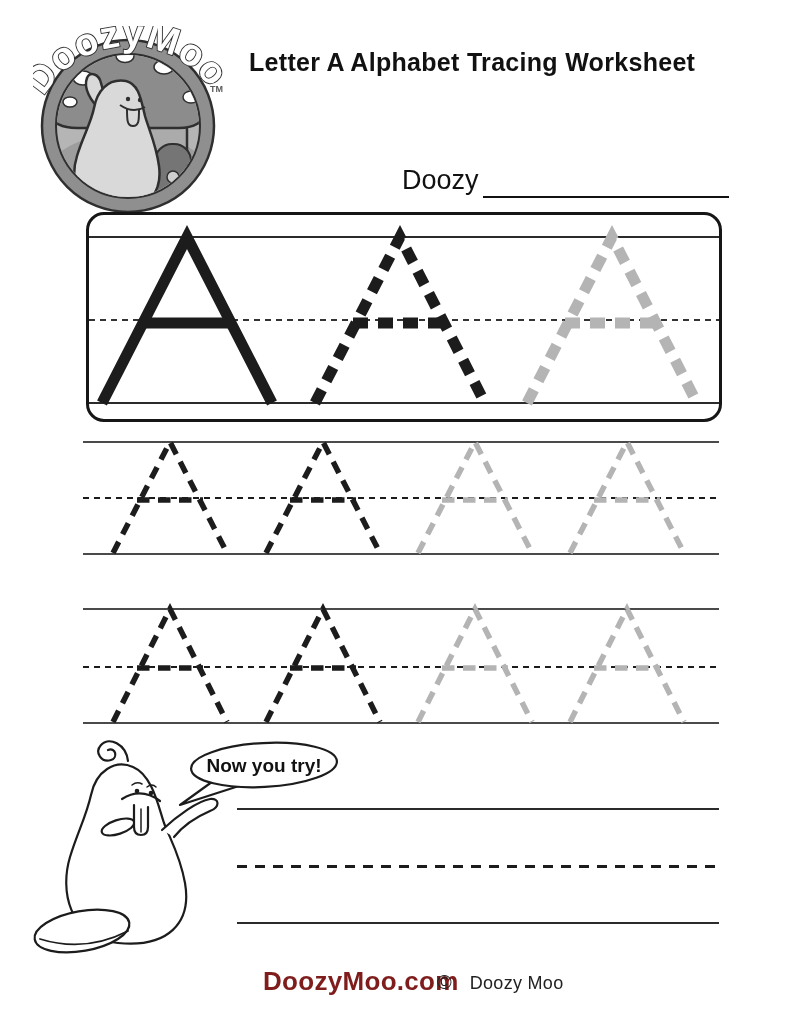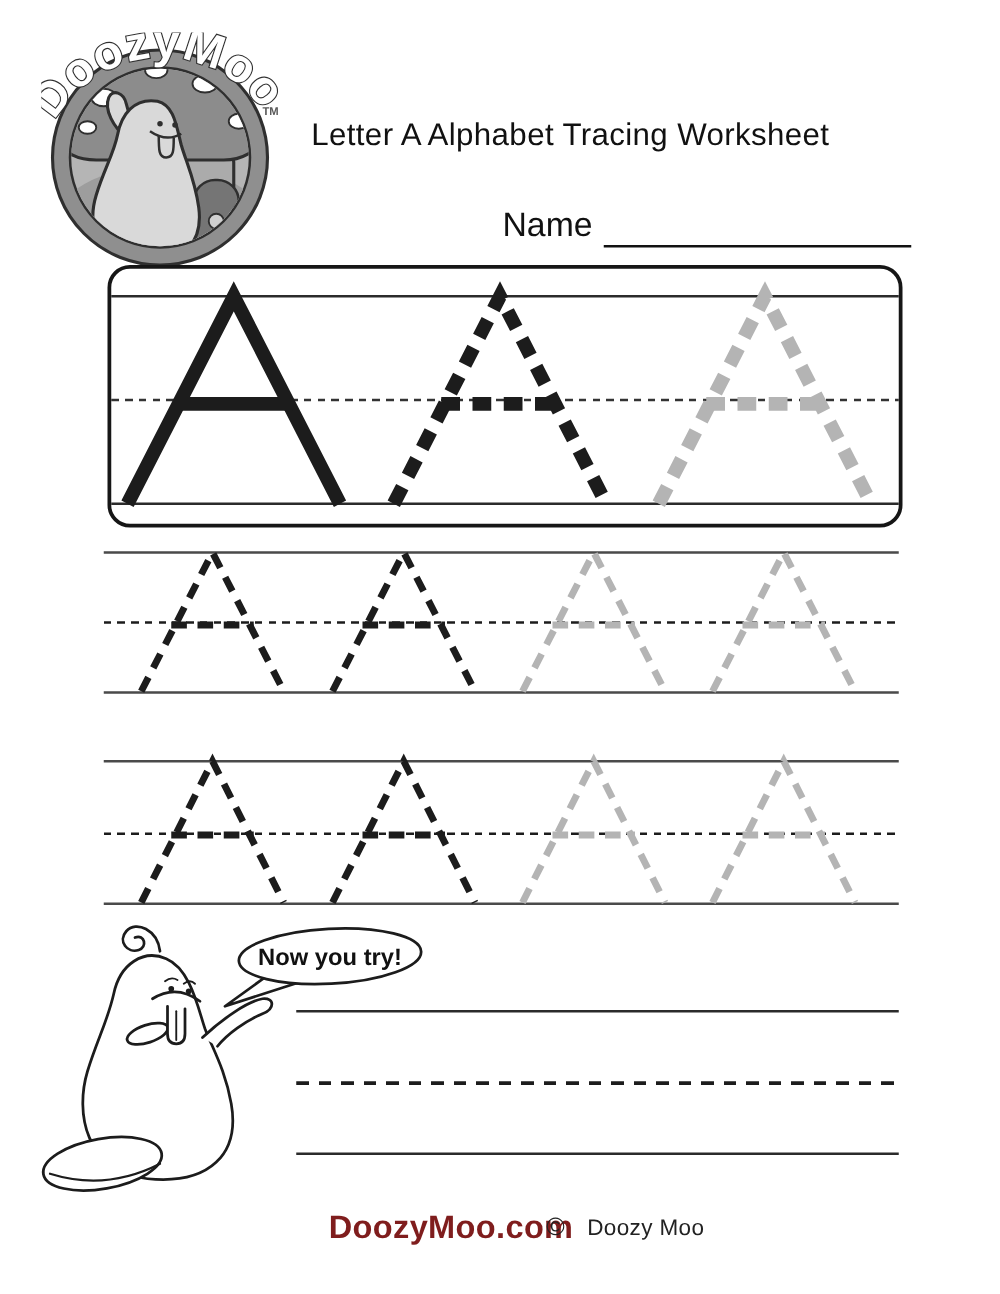--- a/index.html
+++ b/index.html
@@ -3,21 +3,21 @@
 <meta charset="utf-8">
 <style>
   html,body{margin:0;padding:0;background:#e8e8e8;}
   .page{
     position:relative;width:800px;height:1035px;background:#ffffff;
     font-family:"Liberation Sans",sans-serif;color:#1c1c1c;overflow:hidden;
     margin:0 auto;
   }
   .abs{position:absolute;}
   
-  .title-line{font-weight:400;font-size:25px;letter-spacing:.3px;color:#111;white-space:nowrap;margin-top:46px;}
+  .title-line{font-weight:700;font-size:25px;letter-spacing:.3px;color:#111;white-space:nowrap;}
   .name-label{font-size:27px;color:#111;}
   .name-line{height:2px;background:#111;}
   
   .trace-box{
     left:86px;top:212px;width:630px;height:204px;
     border:3px solid #161616;border-radius:18px;background:#fff;
   }
   .box-guide{position:absolute;left:0;width:100%;}
   .guide-solid-thin{height:2px;background:#2b2b2b;}
   .guide-dashed-thin{height:2px;background:repeating-linear-gradient(90deg,#333 0 6px,transparent 6px 11px);}
@@ -72,21 +72,21 @@
       </g>
     </g>
     <text font-family="Liberation Sans, sans-serif" font-size="38" font-weight="700" fill="#ffffff" stroke="#2f2f2f" stroke-width="1.8" paint-order="stroke" letter-spacing="1">
       <textPath href="#brandArc" startOffset="50%" text-anchor="middle">DoozyMoo</textPath>
     </text>
     <text x="177" y="66" font-size="9" fill="#5a5a5a" font-weight="700">TM</text>
   </svg>
 
   <div class="abs title-line" style="left:249px;top:48px;">Letter A Alphabet Tracing Worksheet</div>
 
-  <div class="abs name-label" style="left:402px;top:165px;">Name</div>
+  <div class="abs name-label" style="left:402px;top:165px;">Doozy</div>
   <div class="abs name-line" style="left:483px;top:196px;width:246px;"></div>
 
   <div class="abs trace-box">
     <div class="box-guide guide-solid-thin" style="top:21px;"></div>
     <div class="box-guide guide-dashed-thin" style="top:104px;"></div>
     <div class="box-guide guide-solid-thin" style="top:187px;"></div>
   </div>
 
   <div class="abs row-solid" style="left:83px;top:441px;width:636px;"></div>
   <div class="abs row-dashed" style="left:83px;top:497px;width:636px;"></div>

